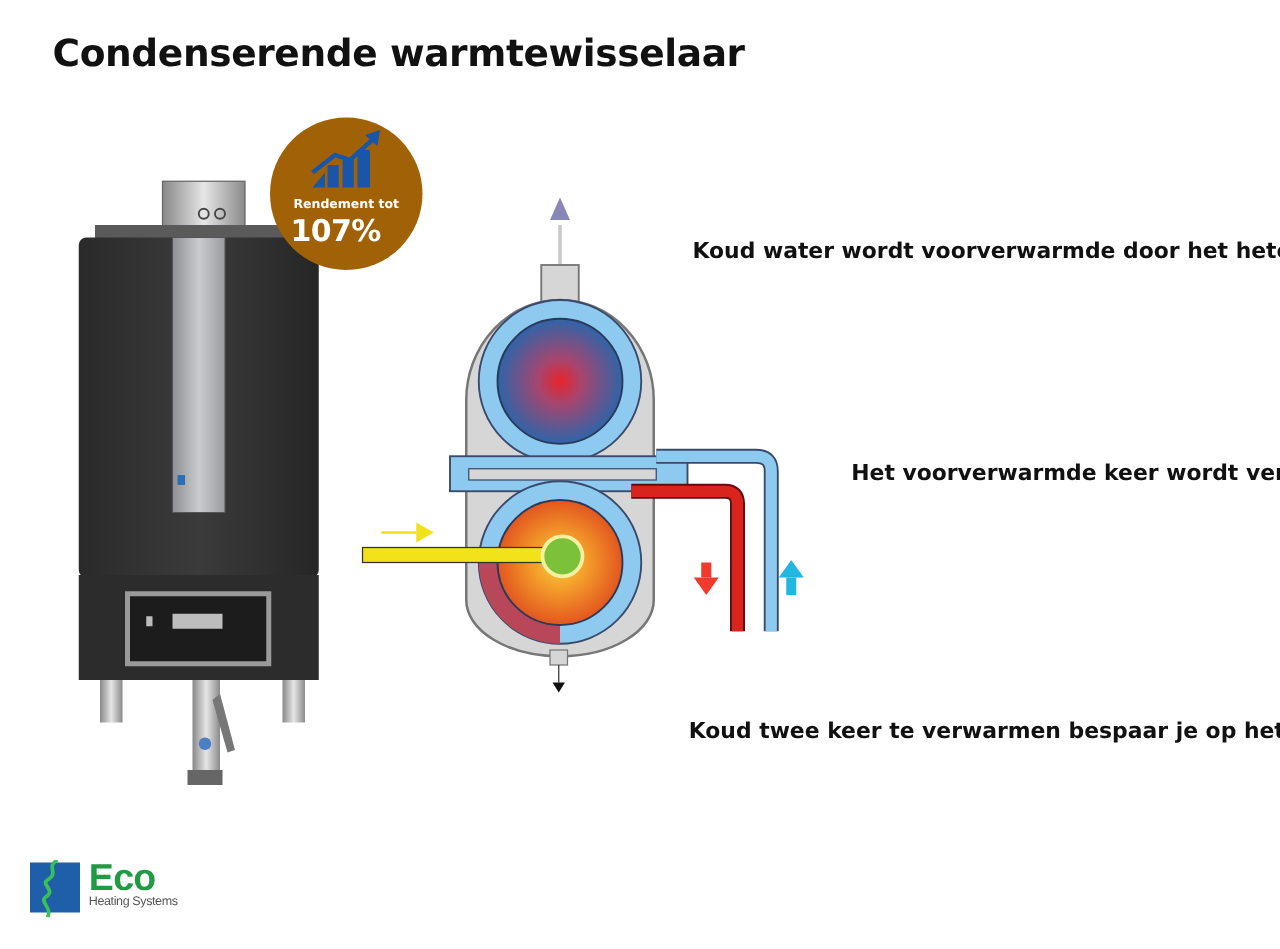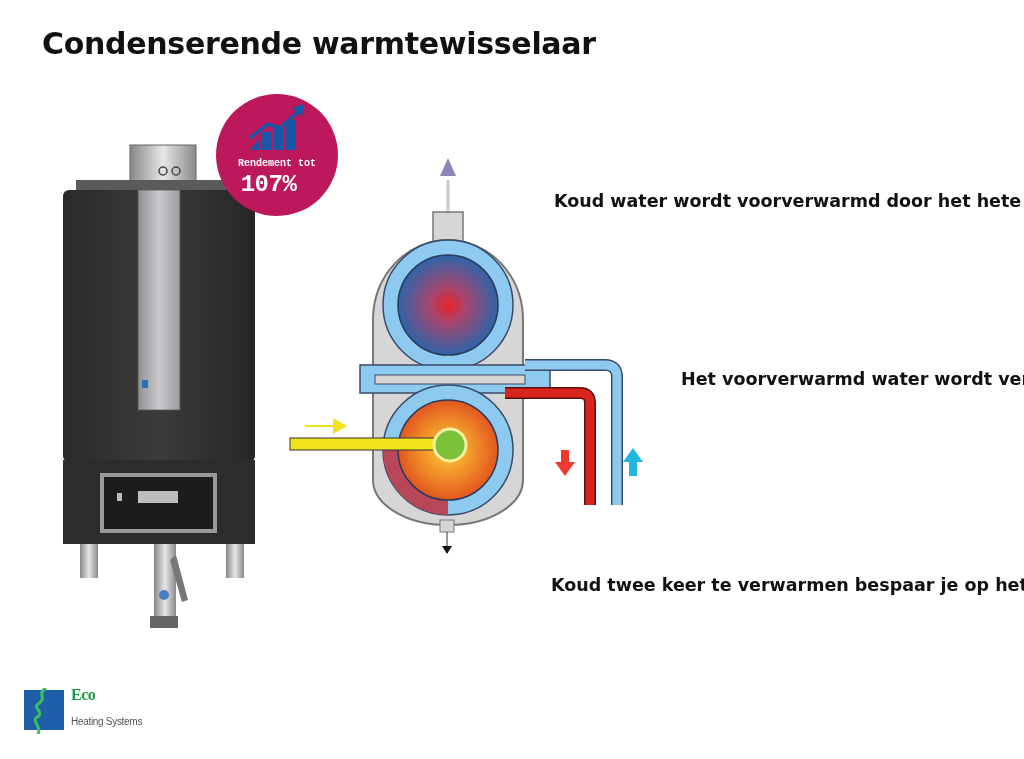--- a/index.html
+++ b/index.html
@@ -3,28 +3,28 @@
 <meta charset="utf-8">
 <style>
   html,body{margin:0;padding:0;background:#ffffff;}
   body{width:1024px;height:759px;position:relative;overflow:hidden;font-family:"DejaVu Sans","Liberation Sans",sans-serif;color:#111;}
   .title{position:absolute;left:42px;top:26px;font-size:30px;font-weight:bold;letter-spacing:-0.3px;color:#111;}
   .caption{position:absolute;font-size:17.5px;font-weight:bold;line-height:30px;color:#111;white-space:nowrap;}
   .cap1{left:554px;top:186px;}
   .cap2{left:681px;top:364px;}
   .cap3{left:551px;top:570px;}
   .boiler{position:absolute;left:60px;top:140px;width:200px;height:490px;}
-  .badge{position:absolute;left:216px;top:94px;width:122px;height:122px;border-radius:50%;background:#be185d;color:#fff;text-align:center;font-family:Liberation Mono, monospace;}
+  .badge{position:absolute;left:216px;top:94px;width:122px;height:122px;border-radius:50%;background:#a16207;color:#fff;text-align:center;}
   .badge-label{position:absolute;left:0;right:0;top:64px;font-size:10px;font-weight:bold;}
   .badge-value{position:absolute;left:0;right:17px;top:77px;font-size:24px;font-weight:bold;letter-spacing:-0.5px;}
   .badge-icon{position:absolute;left:30px;top:8px;width:62px;height:52px;}
   .diagram{position:absolute;left:285px;top:150px;width:370px;height:410px;}
   .logo{position:absolute;left:24px;top:688px;width:160px;height:50px;}
   .logo-mark{position:absolute;left:0;top:0;width:40px;height:46px;}
-  .logo-eco{position:absolute;left:47px;top:-2px;font-family:Liberation Serif, serif;font-weight:bold;font-size:16px;color:#1f9a45;letter-spacing:-0.5px;}
+  .logo-eco{position:absolute;left:47px;top:-2px;font-family:Liberation Sans, sans-serif;font-weight:bold;font-size:30px;color:#1f9a45;letter-spacing:-0.5px;}
   .logo-sub{position:absolute;left:47px;top:28px;font-family:"Liberation Sans",sans-serif;font-size:10px;color:#555;letter-spacing:-0.3px;white-space:nowrap;}
 </style>
 </head>
 <body>
 
 <div class="title">Condenserende warmtewisselaar</div>
 
 <svg class="boiler" viewBox="0 0 200 490">
   <defs>
     <linearGradient id="bodyG" x1="0" x2="1">
@@ -132,25 +132,25 @@
     <rect x="276" y="300" width="8" height="12" fill="#f03a2e"></rect>
     <polygon points="270,312 290,312 280,326" fill="#f03a2e"></polygon>
   </g>
   <g>
     <rect x="344" y="312" width="8" height="14" fill="#22b7e0"></rect>
     <polygon points="338,312 358,312 348,298" fill="#22b7e0"></polygon>
   </g>
 </svg>
 
 <div class="caption cap1">
-  <span class="line">Koud water wordt voorverwarmd</span>
+  <span class="line">Koud water wordt voorverwarmde</span>
   <span class="line">door het hete rookgas (condensatie)</span>
 </div>
 <div class="caption cap2">
-  <span class="line">Het voorverwarmd water</span>
+  <span class="line">Het voorverwarmde keer</span>
   <span class="line">wordt verder opgewarmd</span>
   
 </div>
 <div class="caption cap3">
   <span class="line">Koud twee keer te verwarmen bespaar je</span>
   <span class="line">op het gasverbruik en geeft dit systeem</span>
   
 </div>
 
 <div class="logo">

